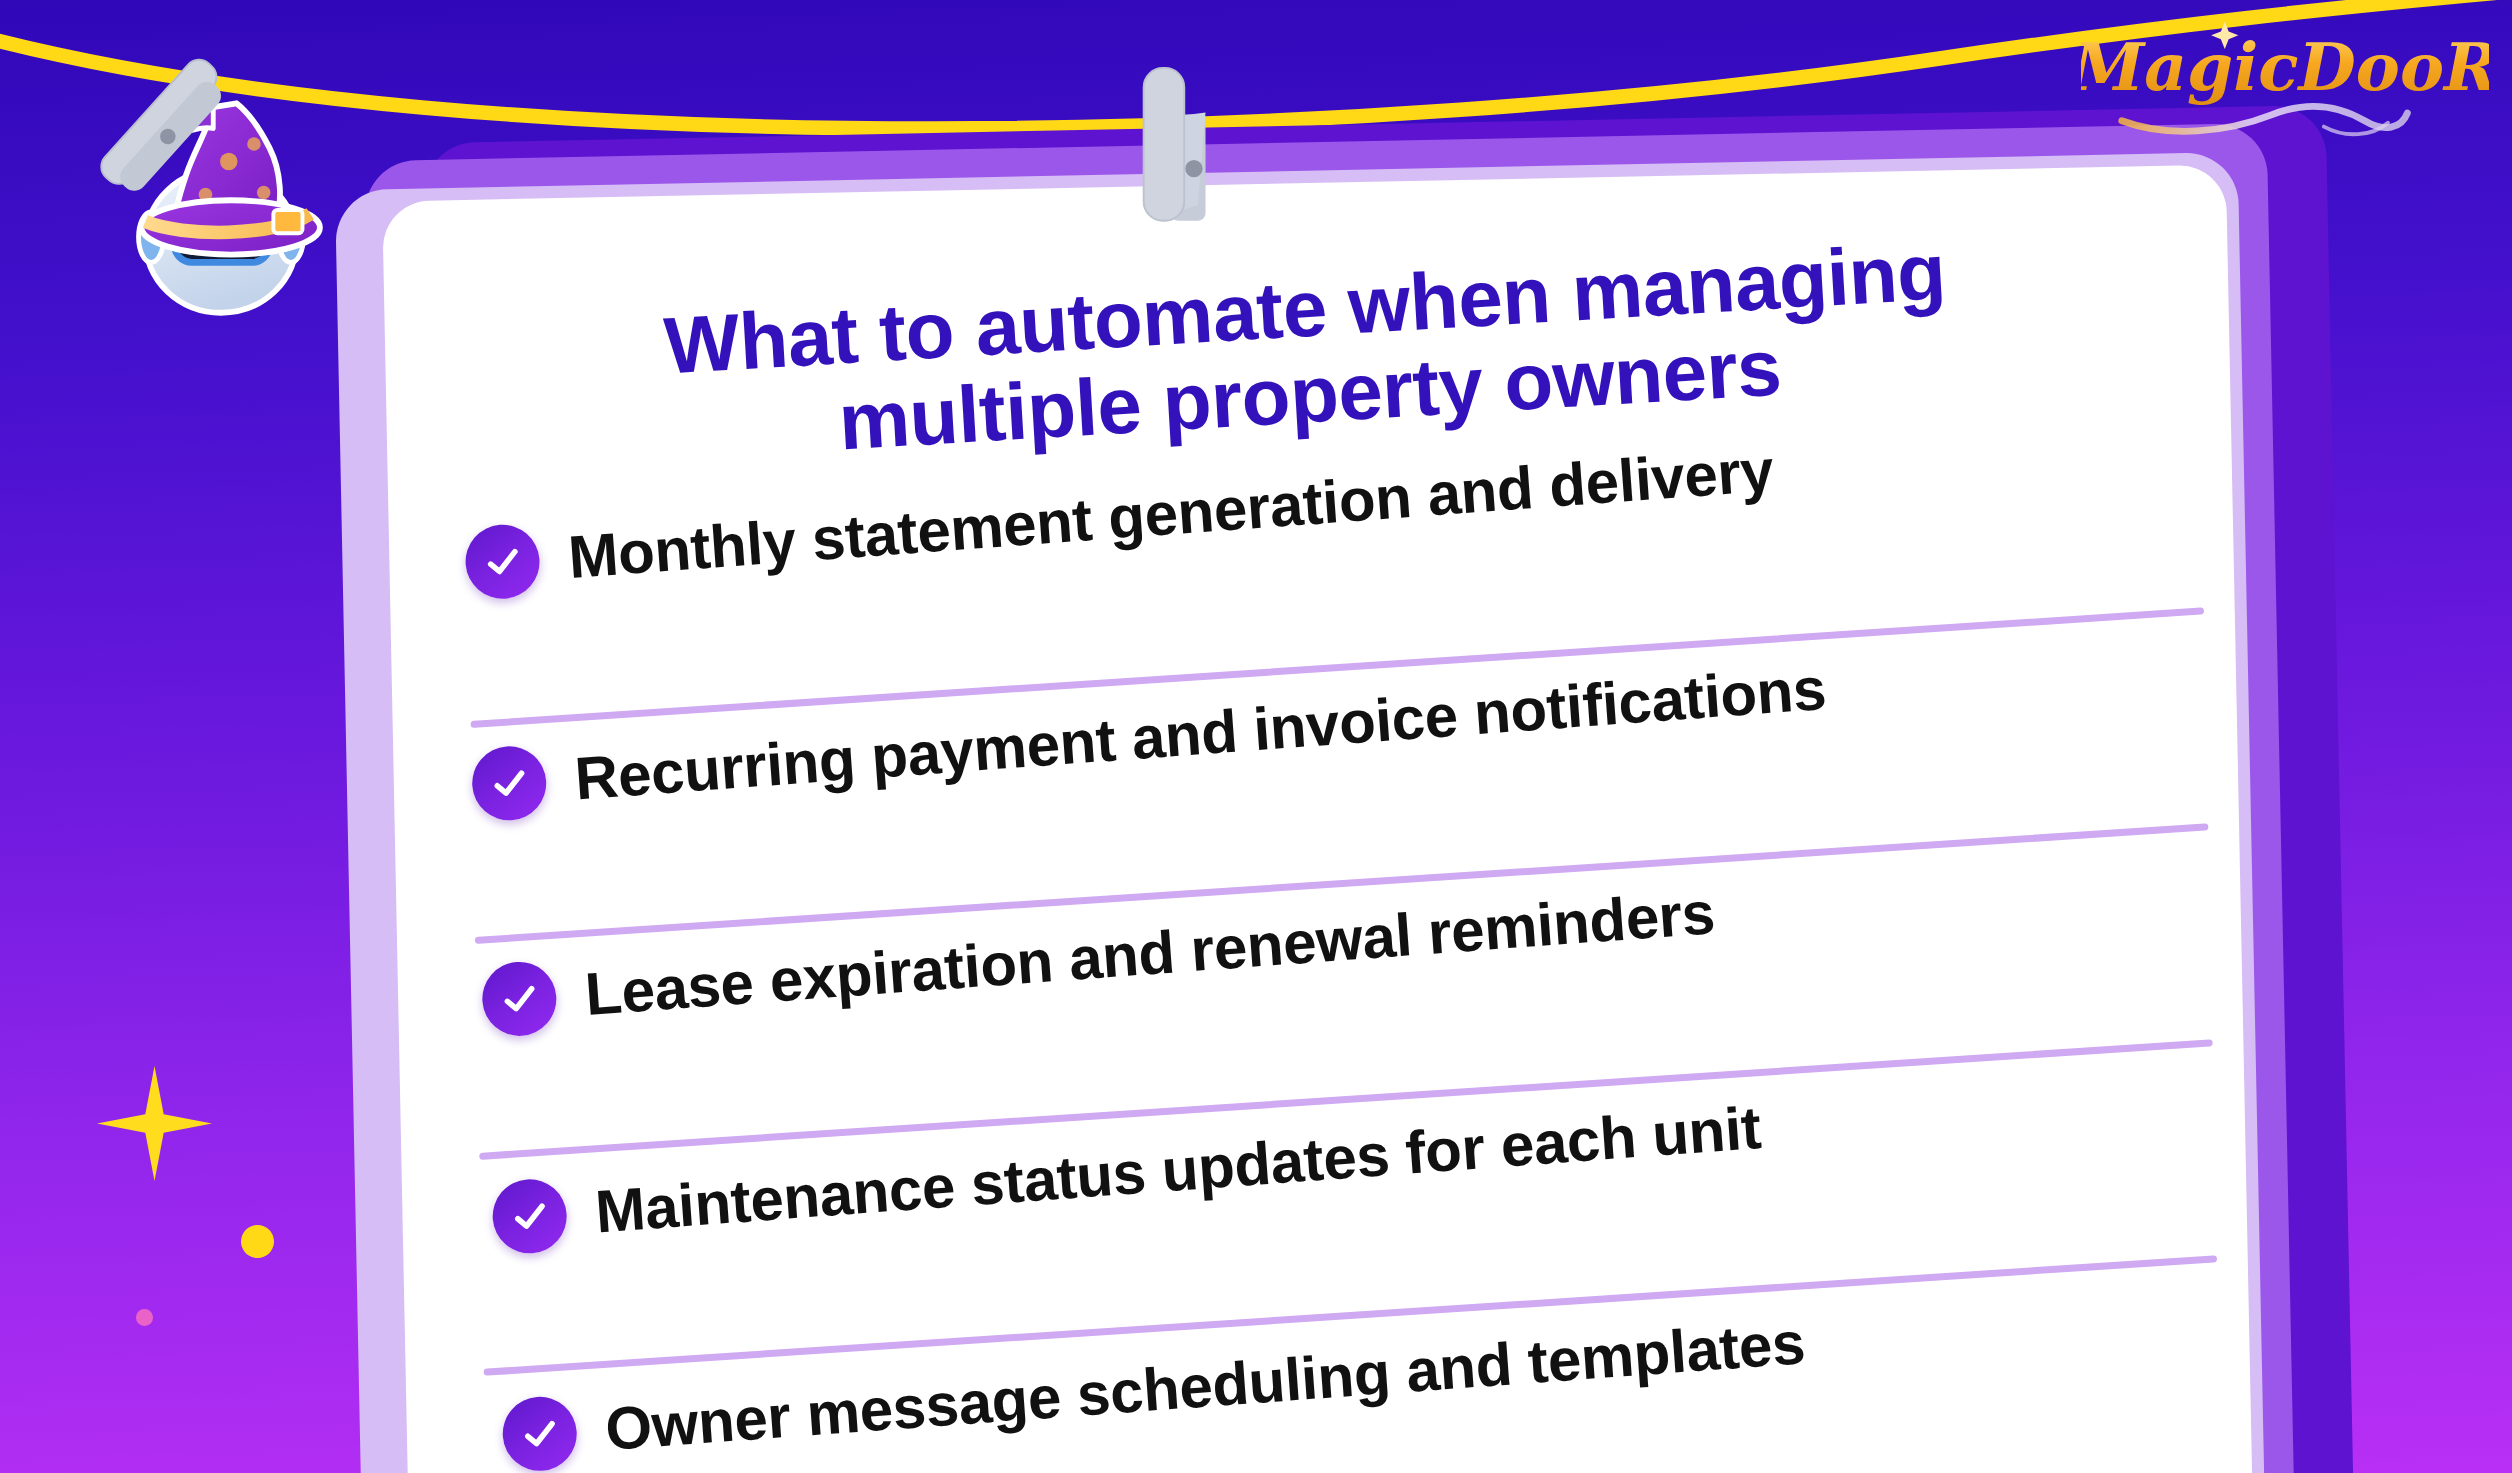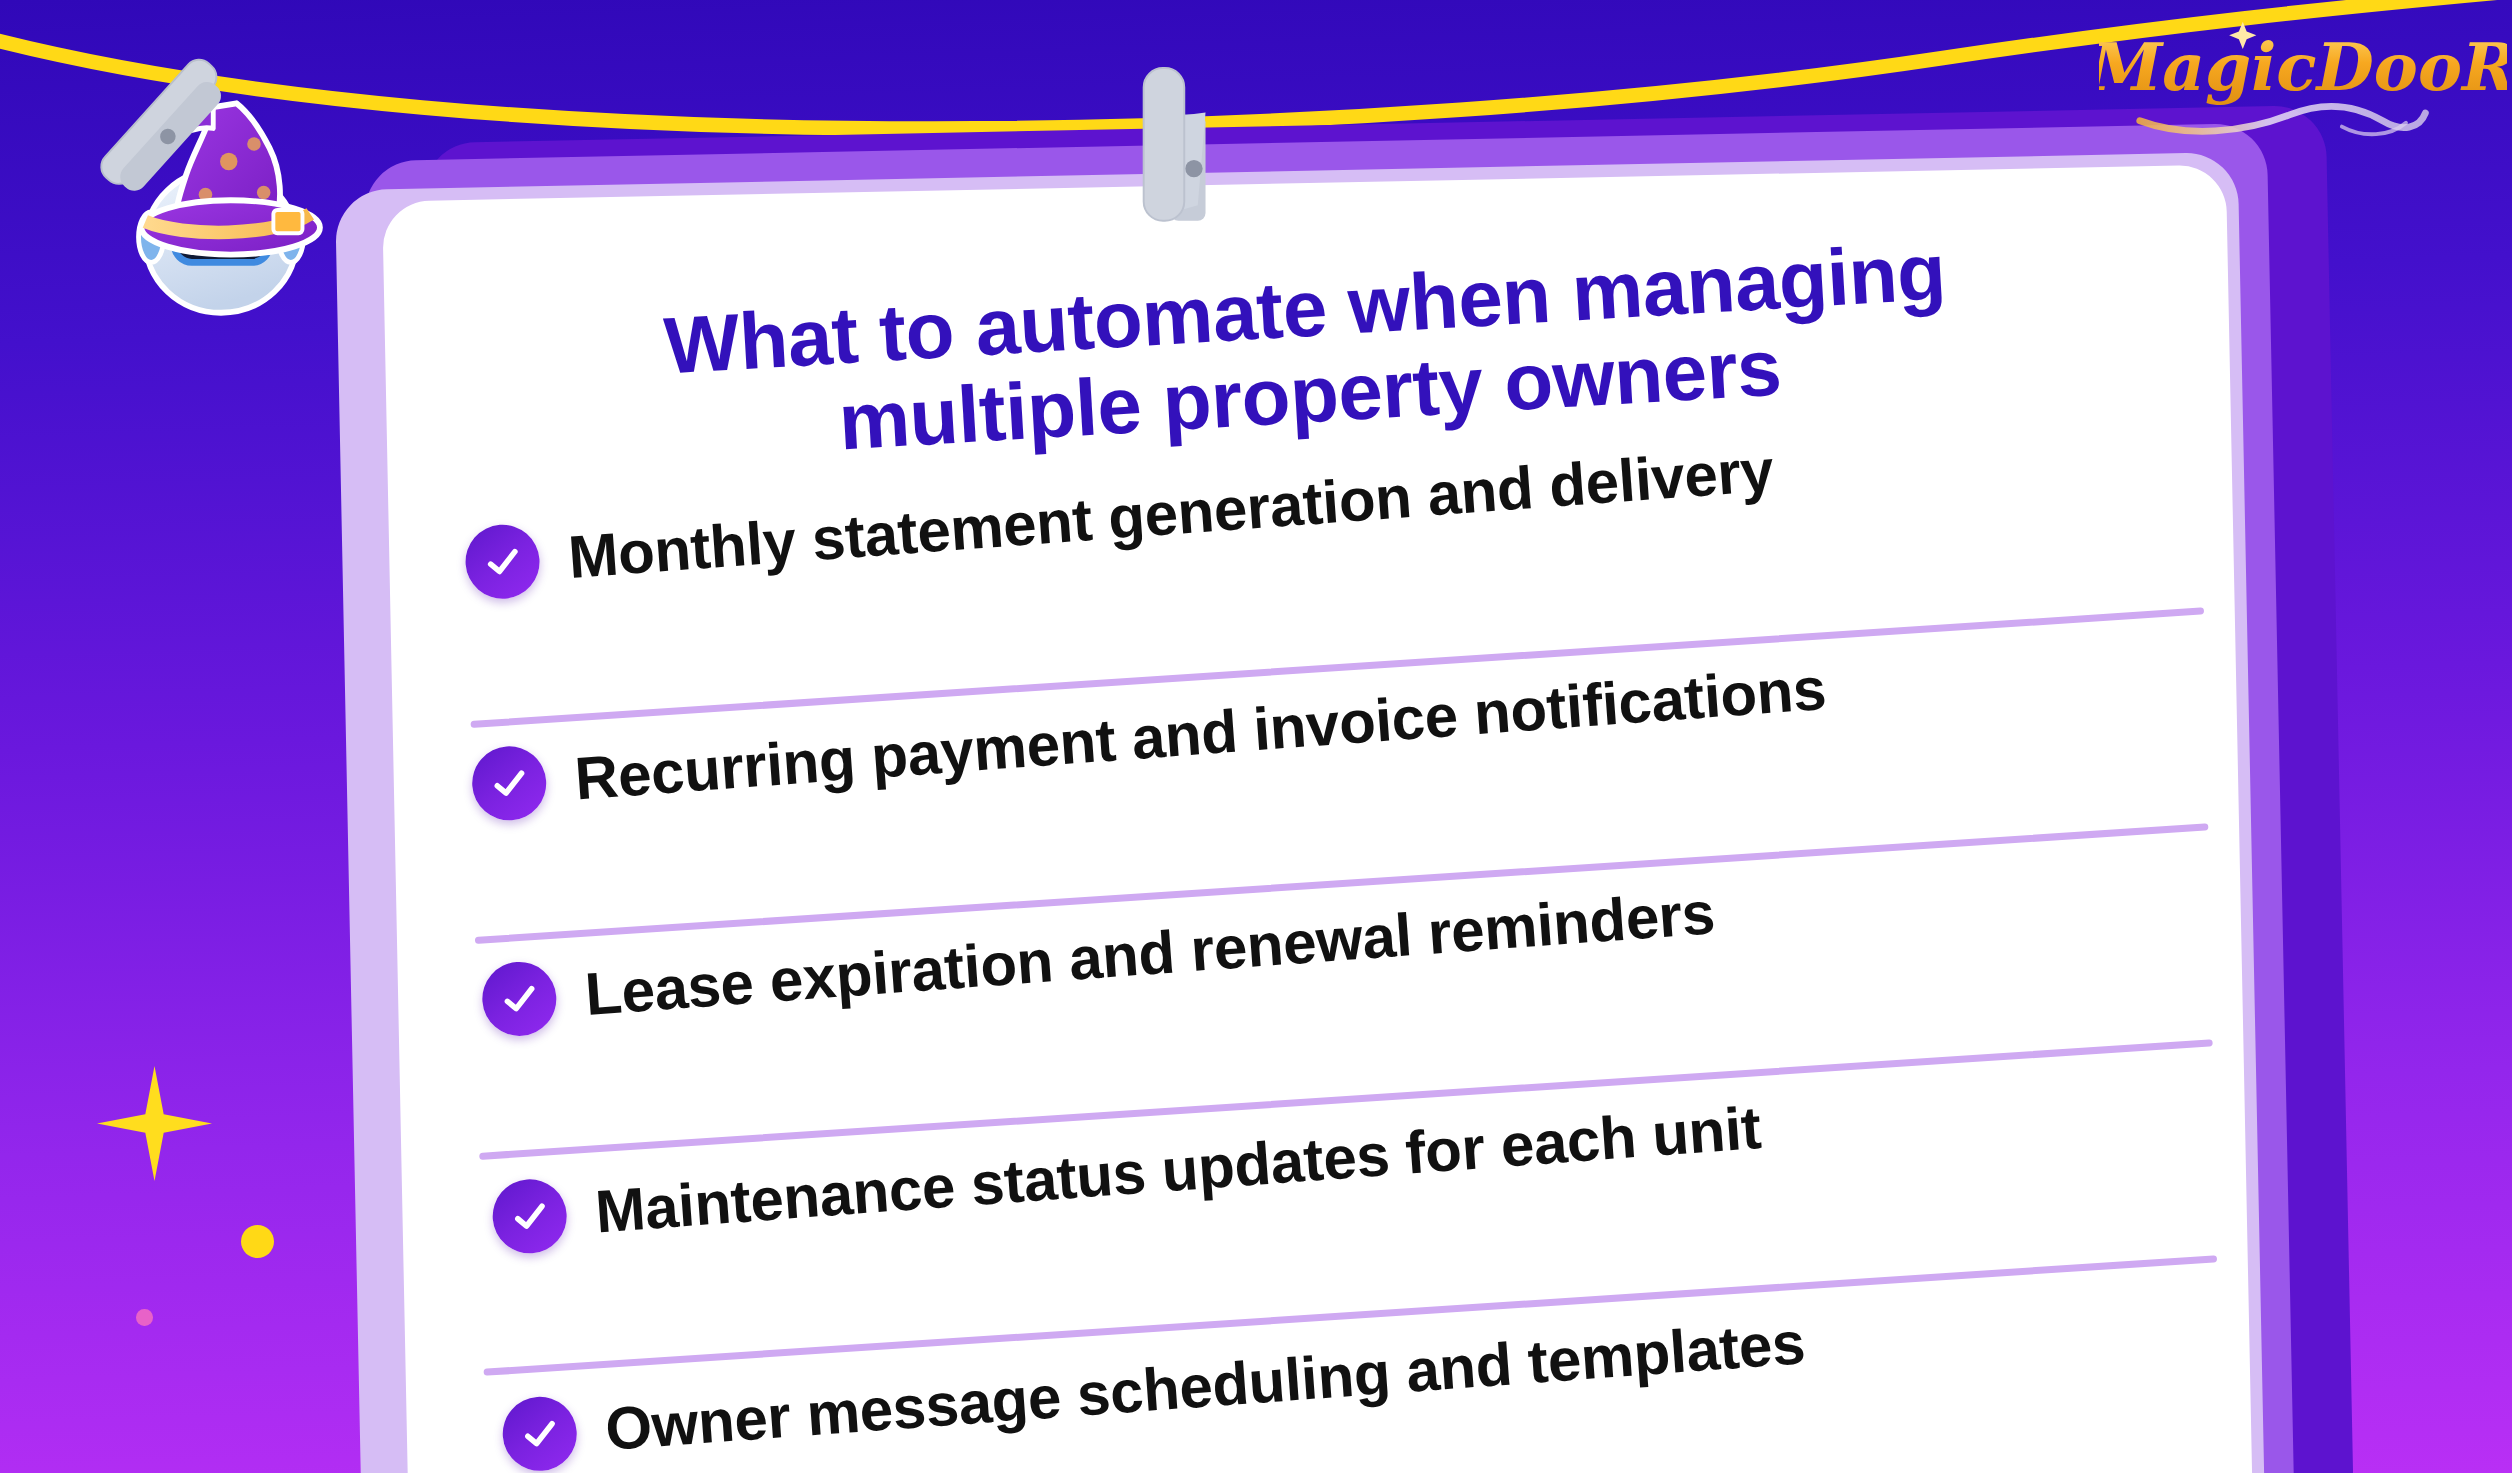--- a/index.html
+++ b/index.html
@@ -129,21 +129,21 @@
     height: 6.8px;
     background: #cfa9f2;
     border-radius: 3.9px;
     transform: rotate(-2.6deg);
     transform-origin: left center;
   }
 
   
   .logo {
     position:absolute;
-    right: 5px; top: 5.8px;
+    right: 23px; top: 5.8px;
     width: 408px; height: 146px;
   }
 
   
   .mascot { position:absolute; left: 85px; top: 47px; width: 272px; height: 291px; }
 </style>
 </head>
 <body>
 
 <svg class="clothesline" viewBox="0 0 2588 1518" preserveAspectRatio="none">

